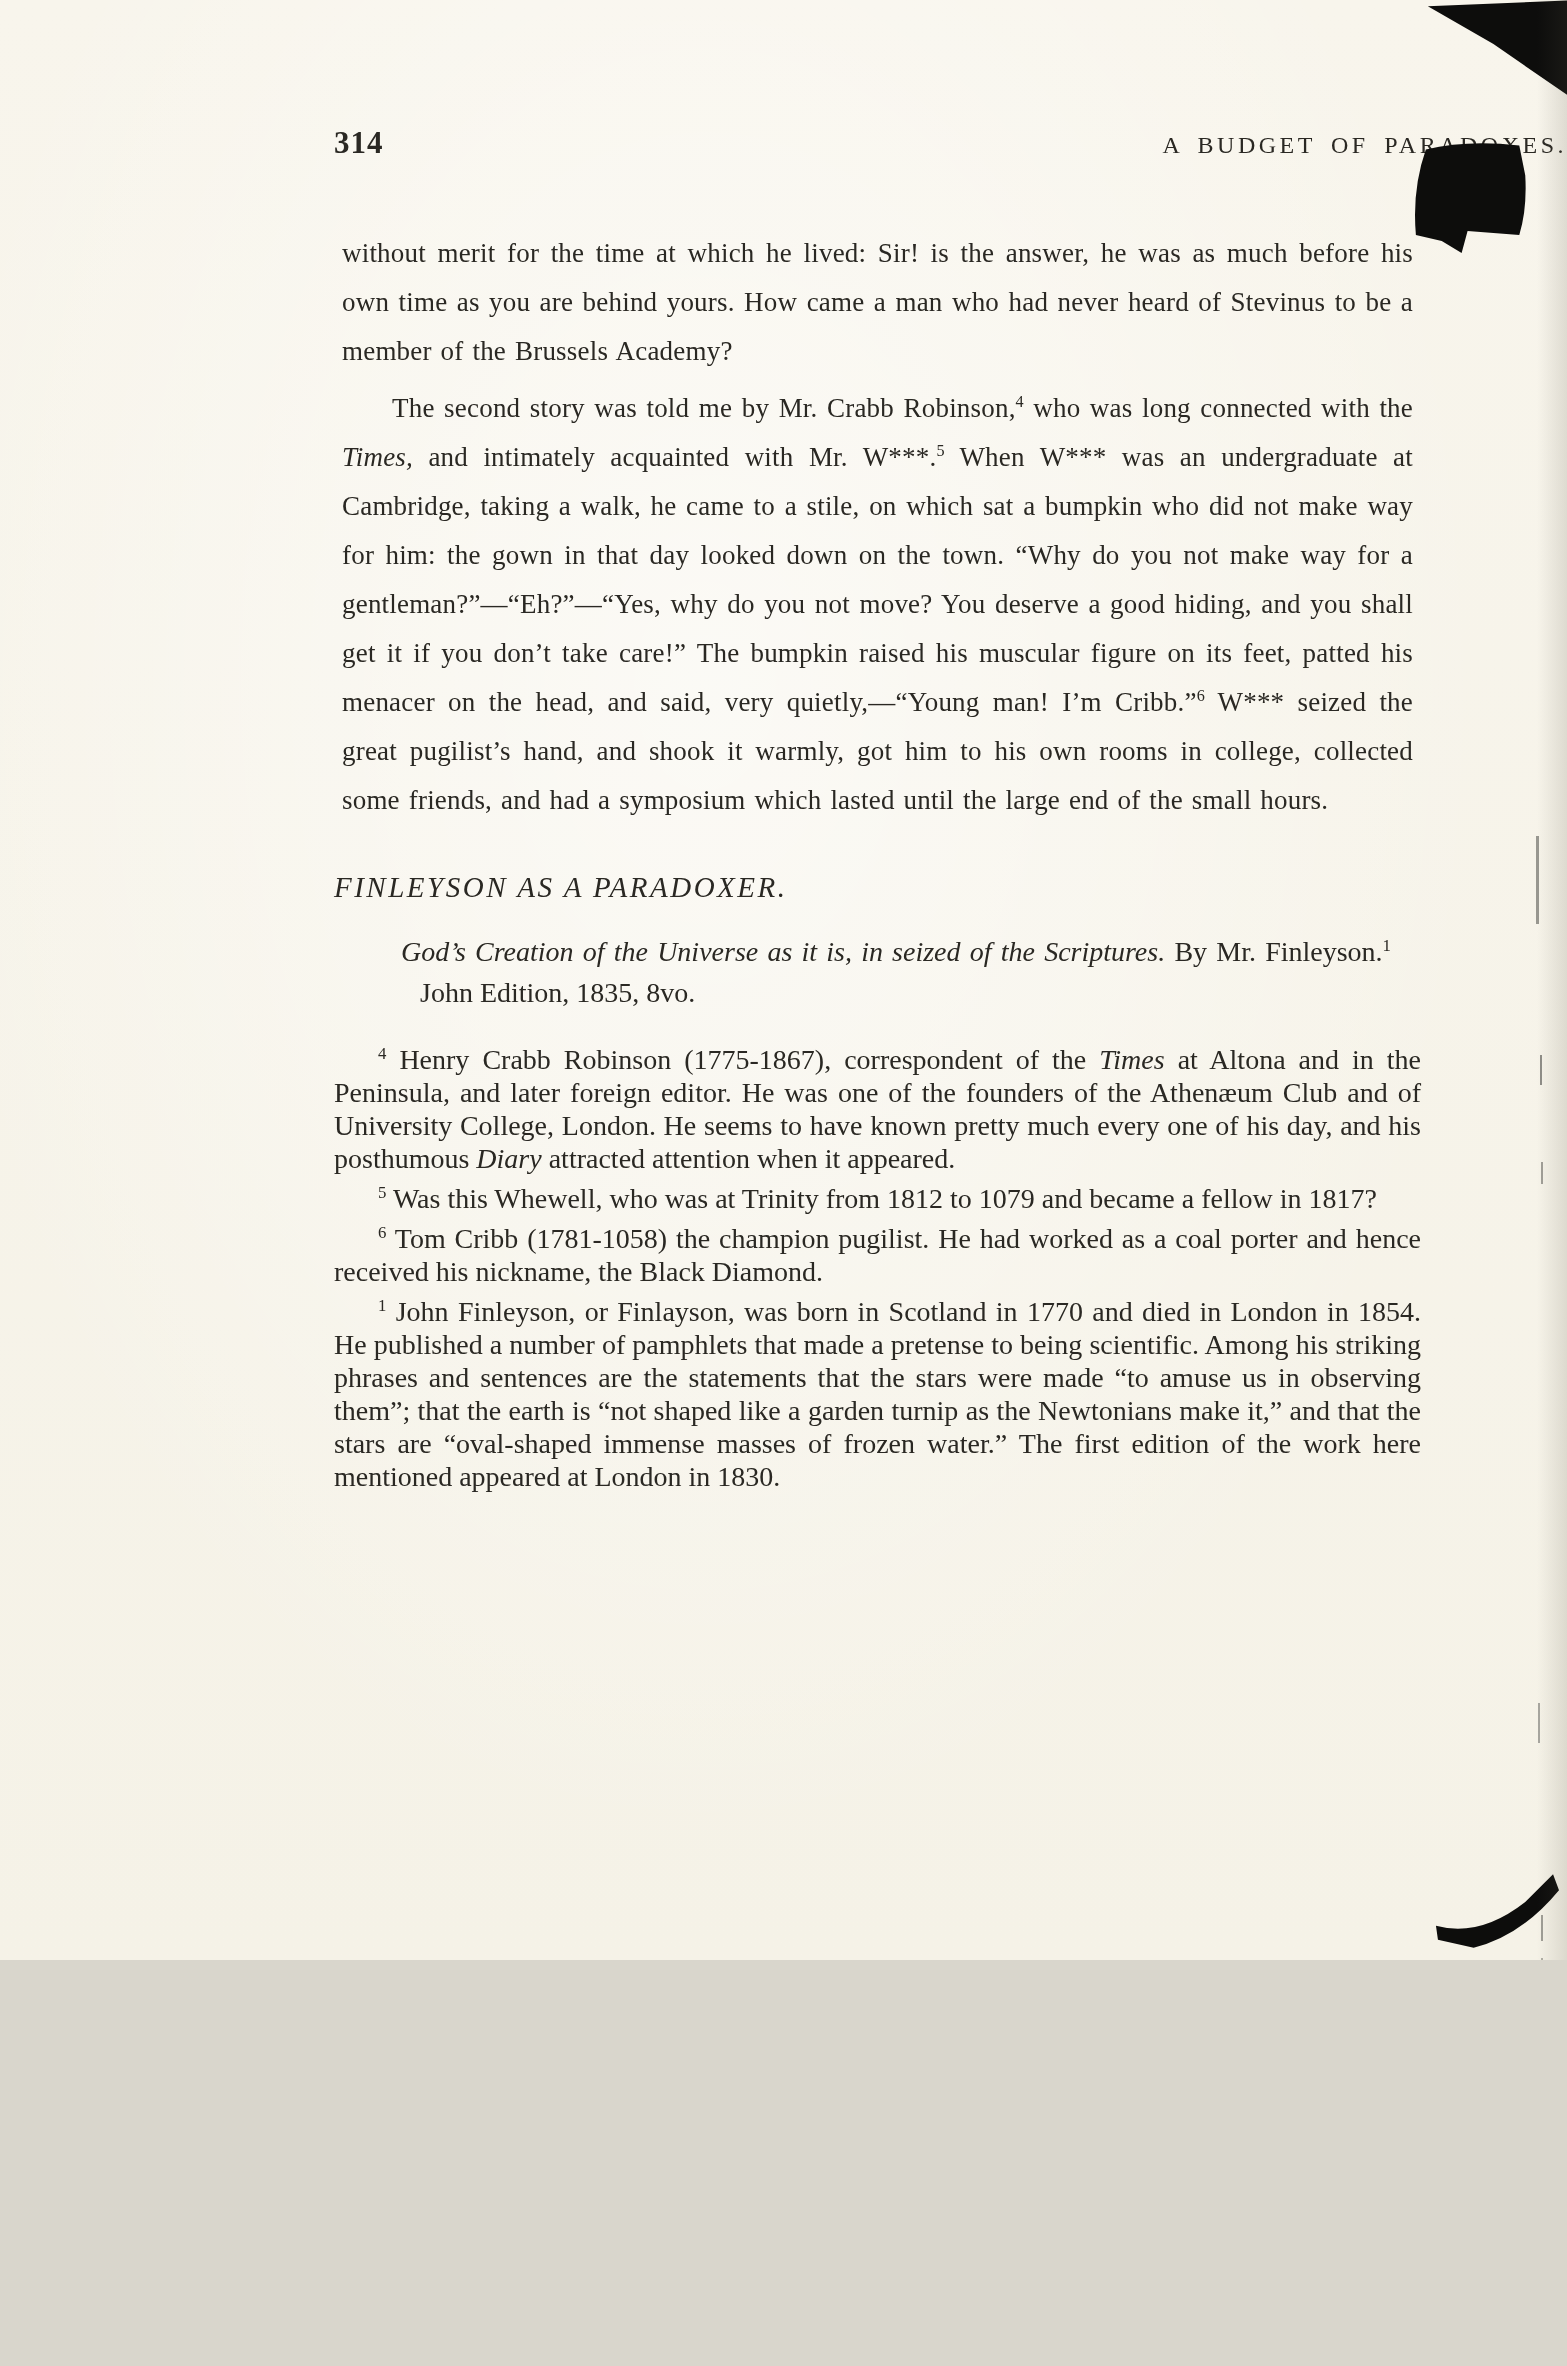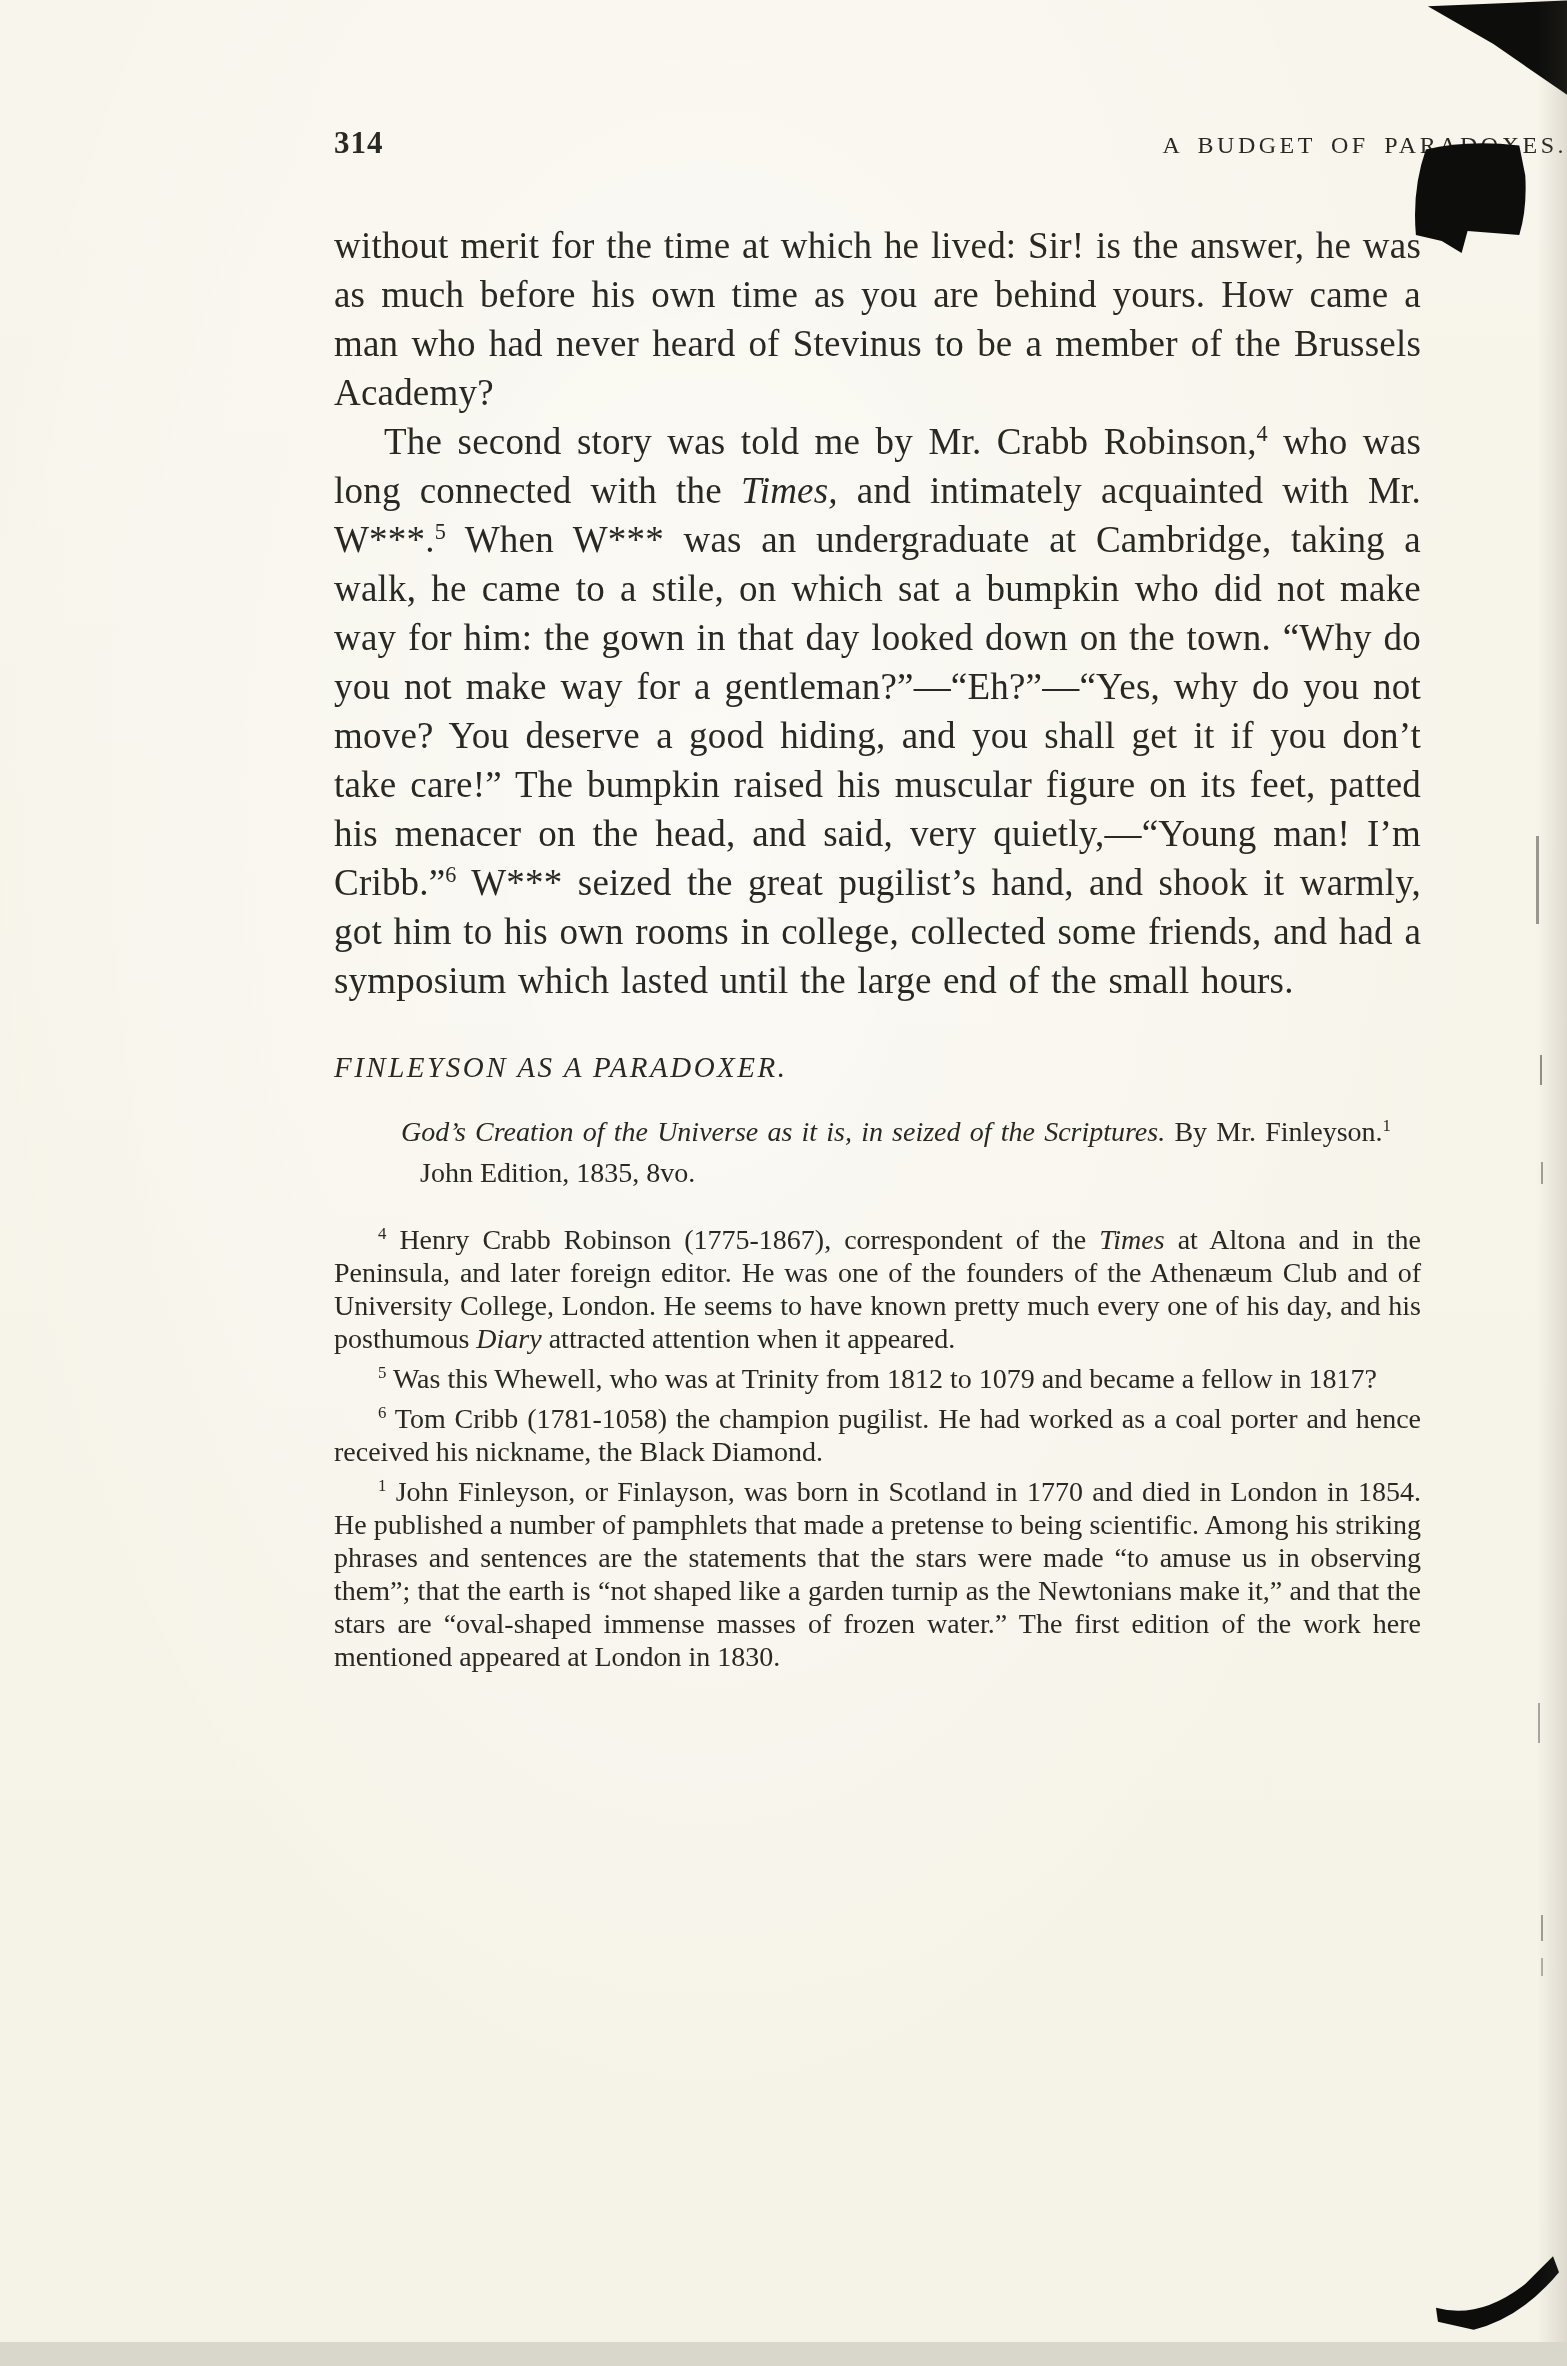--- a/index.html
+++ b/index.html
@@ -3,21 +3,21 @@
 <meta charset="utf-8">
 <style>
   html, body {
     margin: 0;
     padding: 0;
     background: #d9d6cc;
   }
   .page {
     position: relative;
     width: 1567px;
-    height: 2342px;
+    height: 1960px;
     margin: 0 auto;
     background: var(--paper, #f7f4ea);
     background-image:
       radial-gradient(ellipse at 45% 35%, rgba(255,255,255,0.55), rgba(255,255,255,0) 65%),
       linear-gradient(180deg, #f8f5ec 0%, #f5f2e7 100%);
     color: var(--ink, #2a2823);
     font-family: "Liberation Serif", "DejaVu Serif", serif;
     overflow: hidden;
   }
   .page::after {
@@ -46,24 +46,24 @@
     letter-spacing: 3.5px;
     word-spacing: 6px;
   }
   .content {
     position: absolute;
     left: 334px;
     top: 221px;
     width: 1087px;
   }
   .body-par {
-    font-size: 37px;
+    font-size: 27px;
     line-height: 49px;
     text-align: justify;
-    margin: 0;
+    margin: 8px;
     letter-spacing: 0.2px;
     word-spacing: 2px;
   }
   .body-par.indent { text-indent: 50px; }
   .section-heading {
     margin: 42px 0 0 0;
     font-size: 29px;
     font-weight: normal;
     letter-spacing: 2.5px;
     line-height: 40px;

